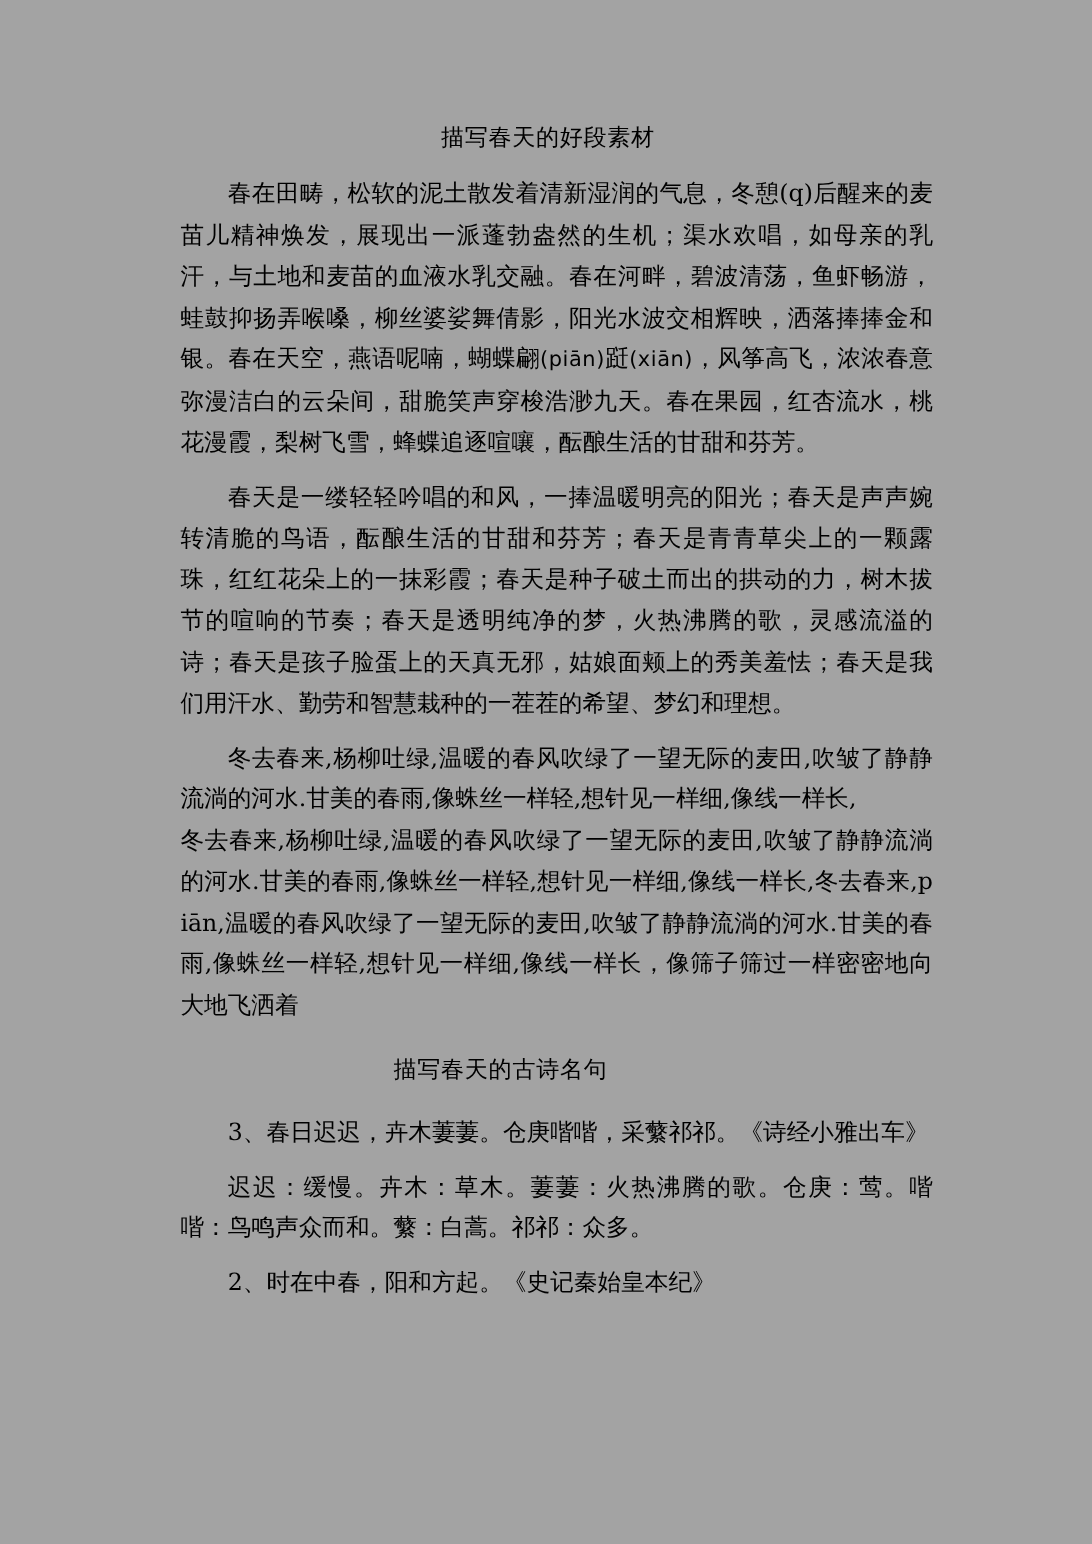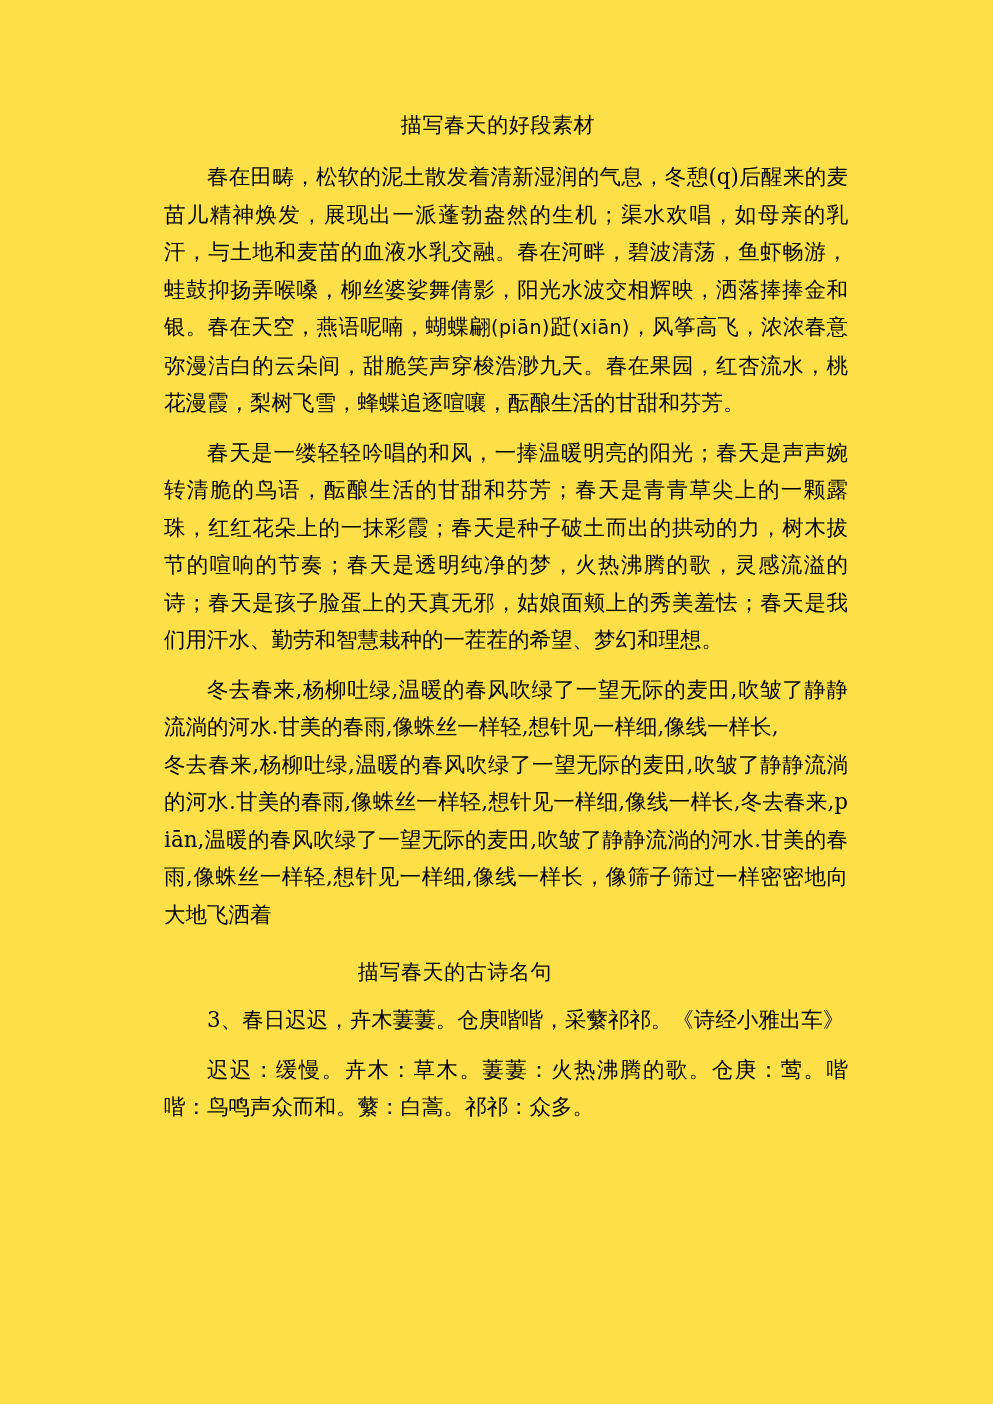--- a/index.html
+++ b/index.html
@@ -11,21 +11,21 @@
     width: 993px;
     height: 1404px;
     font-family: "DejaVu Serif", "Liberation Serif", serif;
     color: #000000;
     overflow: hidden;
   }
   .page {
     position: relative;
     width: 993px;
     height: 1404px;
-    background: #fde047;
+    background: #a3a3a3;
     box-sizing: border-box;
   }
   .content {
     position: absolute;
     left: 148px;
     top: 108px;
     width: 700px;
   }
   .doc-title {
     text-align: center;
@@ -33,21 +33,21 @@
     line-height: 34px;
     letter-spacing: 0.6px;
     margin: 0 0 16px 0;
     font-weight: normal;
   }
   .section-title {
     text-align: center;
     font-size: 21px;
     line-height: 34px;
     letter-spacing: 0.6px;
-    margin: 22px 0 12px 0;
+    margin: 22px 0 22px 0;
     font-weight: normal;
     padding-right: 86px;
   }
   p.para {
     margin: 0 0 12px 16px;
     font-size: 21.5px;
     line-height: 37.5px;
     text-align: justify;
     text-justify: inter-ideograph;
     text-indent: 2em;
@@ -86,15 +86,16 @@
 
     <p class="para tight">冬去春来,杨柳吐绿,温暖的春风吹绿了一望无际的麦田,吹皱了静静流淌的河水.甘美的春雨,像蛛丝一样轻,想针见一样细,像线一样长,</p>
 
     <p class="para noindent">冬去春来,杨柳吐绿,温暖的春风吹绿了一望无际的麦田,吹皱了静静流淌的河水.甘美的春雨,像蛛丝一样轻,想针见一样细,像线一样长,冬去春来,piān,温暖的春风吹绿了一望无际的麦田,吹皱了静静流淌的河水.甘美的春雨,像蛛丝一样轻,想针见一样细,像线一样长，像筛子筛过一样密密地向大地飞洒着</p>
 
     <h2 class="section-title">描写春天的古诗名句</h2>
 
     <p class="para">3、春日迟迟，卉木萋萋。仓庚喈喈，采蘩祁祁。《诗经小雅出车》</p>
     <p class="para gap-top">迟迟：缓慢。卉木：草木。萋萋：火热沸腾的歌。仓庚：莺。喈喈：鸟鸣声众而和。蘩：白蒿。祁祁：众多。</p>
 
+    <p class="para gap-top">2、时在中春，阳和方起。《史记秦始皇本纪》</p>
 
   </div>
 </div>
 
 </body></html>

